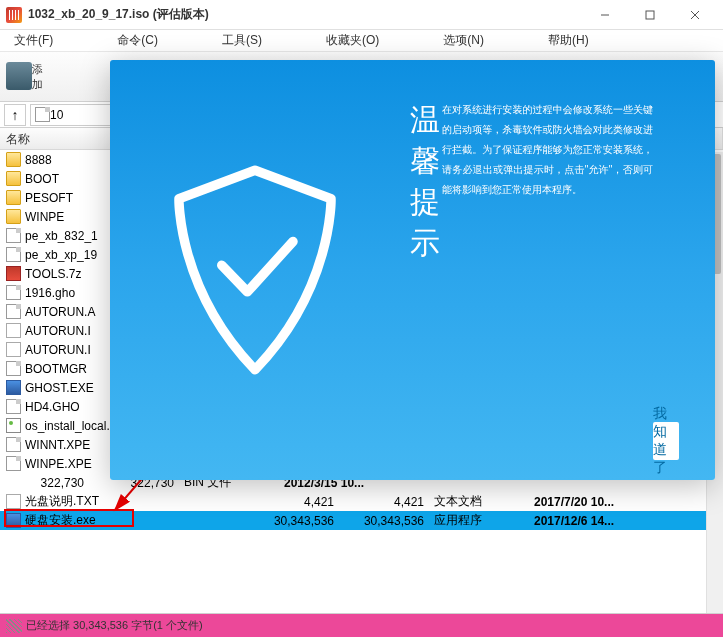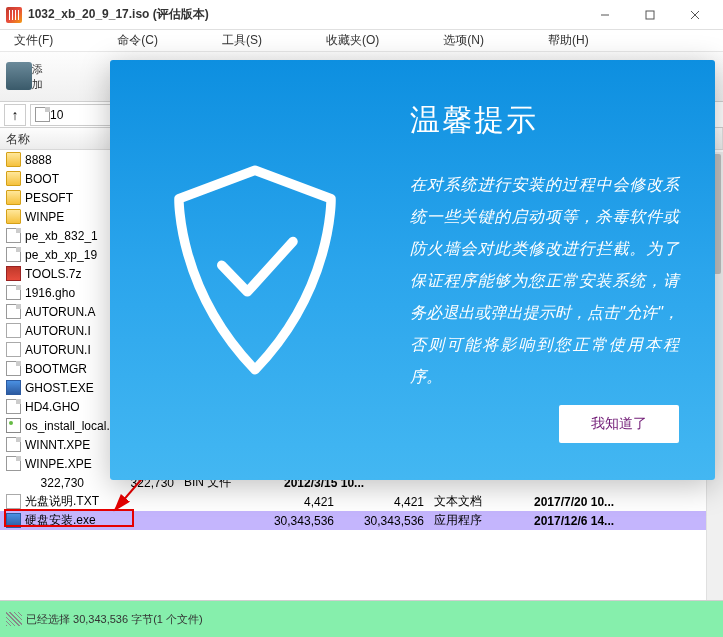--- a/index.html
+++ b/index.html
@@ -28,50 +28,50 @@
 .header-row { height: 22px; background: linear-gradient(#fdfdfd,#ececec); border-bottom: 1px solid #d8d8d8; display:flex; font-size:12px; color:#333; }
 .header-row div { padding: 3px 6px; border-right:1px solid #e0e0e0; }
 .col-name { width: 250px; }
 .col-size { width: 90px; text-align:right; }
 .col-psize { width: 90px; text-align:right; }
 .col-type { width: 100px; }
 .col-mod { flex:1; }
 
 .filelist { background:#fff; font-size:12px; position:relative; height: 438px; overflow:hidden; }
 .row { display:flex; height:19px; align-items:center; }
-.row.sel { background:#c4b5fd; }
+.row.sel { background:#0ea5e9; }
 .row .c-name { width:250px; padding-left:6px; display:flex; align-items:center; gap:4px; white-space:nowrap; overflow:hidden; }
 .row .c-size { width:90px; text-align:right; padding-right:6px; }
 .row .c-psize { width:90px; text-align:right; padding-right:6px; }
 .row .c-type { width:100px; padding-left:4px; }
 .row .c-mod { flex:1; padding-left:4px;font-weight:bold; }
 .fico { width:15px; height:15px; flex-shrink:0; display:inline-block; }
 .i-folder { background:linear-gradient(#ffe79a,#f5c13d); border-radius:1px; border:1px solid #d4a017; }
 .i-file { background:#fff; border:1px solid #999; position:relative; }
 .i-file::after { content:""; position:absolute; right:-1px; top:-1px; width:5px; height:5px; background:#ccc; }
 .i-arc { background:linear-gradient(#c0392b,#e74c3c); border:1px solid #922; }
 .i-exe { background:linear-gradient(#4a90e2,#2c5aa0); border:1px solid #2c5aa0; }
 .i-txt { background:#fff; border:1px solid #aaa; }
 .i-ini { background:#fff; border:1px solid #888; position:relative; }
 .i-ini::before { content:""; position:absolute; left:2px; top:2px; width:4px; height:4px; background:#6b4; border-radius:50%; }
 .red-box { position:absolute; border:2px solid #e60000; pointer-events:none; }
 .arrow { position:absolute; pointer-events:none; }
 
-.statusbar { position:absolute; bottom:0; left:0; right:0; height:37px; background:#86efac; border-top:1px solid #d0d0d0; display:flex; align-items:center; font-size:11px; color:#333; padding:0 6px; }
+.statusbar { position:absolute; bottom:0; left:0; right:0; height:24px; background:#ec4899; border-top:1px solid #d0d0d0; display:flex; align-items:center; font-size:11px; color:#333; padding:0 6px; }
 .statusbar .grip { width:16px; height:14px; margin-right:4px; background:repeating-linear-gradient(45deg,#888,#888 1px,transparent 1px,transparent 3px); }
 .statusbar .sep { flex:1; }
 
 
 .dialog { position:absolute; left:110px; top:60px; width:605px; height:420px; background:linear-gradient(180deg,#0d8fe0 0%,#2ba5ec 50%,#43b7f2 100%); border-radius:3px; box-shadow:0 6px 30px rgba(0,0,0,.25); display:flex; color:#fff; }
 .dialog .left { width:290px; display:flex; align-items:center; justify-content:center; }
 .dialog .shield { width:190px; height:220px; }
-.dialog .right { flex:1; padding:40px 36px 20px 10px; display:flex; flex-direction:column; }
+.dialog .right { flex:1; padding:40px 36px 20px 10px; display:flex; }
 .dialog h2 { font-size:30px; font-weight:500; letter-spacing:2px; margin-bottom:28px; }
-.dialog p { font-size:16px; line-height:2.0; text-align:justify;font-style:italic; }
-.dialog .ok-btn { align-self:flex-end; margin-top:12px; width:120px; height:38px; background:#fff; color:#701a75; font-size:14px; display:flex; align-items:center; justify-content:center; border-radius:2px; }
+.dialog p { font-size:10px; line-height:2.0; text-align:justify; }
+.dialog .ok-btn { align-self:flex-end; margin-top:12px; width:120px; height:38px; background:#fff; color:#0369a1; font-size:14px; display:flex; align-items:center; justify-content:center; border-radius:2px; }
 
 .scrollbar-v { position:absolute; right:0; top:152px; width:17px; bottom:21px; background:#f0f0f0; border-left:1px solid #e0e0e0; }
 .scrollbar-v .thumb { position:absolute; left:2px; right:2px; top:2px; height:120px; background:#c0c0c0; border-radius:2px; }
 </style>
 </head>
 <body>
 
 <div class="titlebar">
   <div class="app-icon"></div>
   <div class="title">1032_xb_20_9_17.iso (评估版本)</div>

